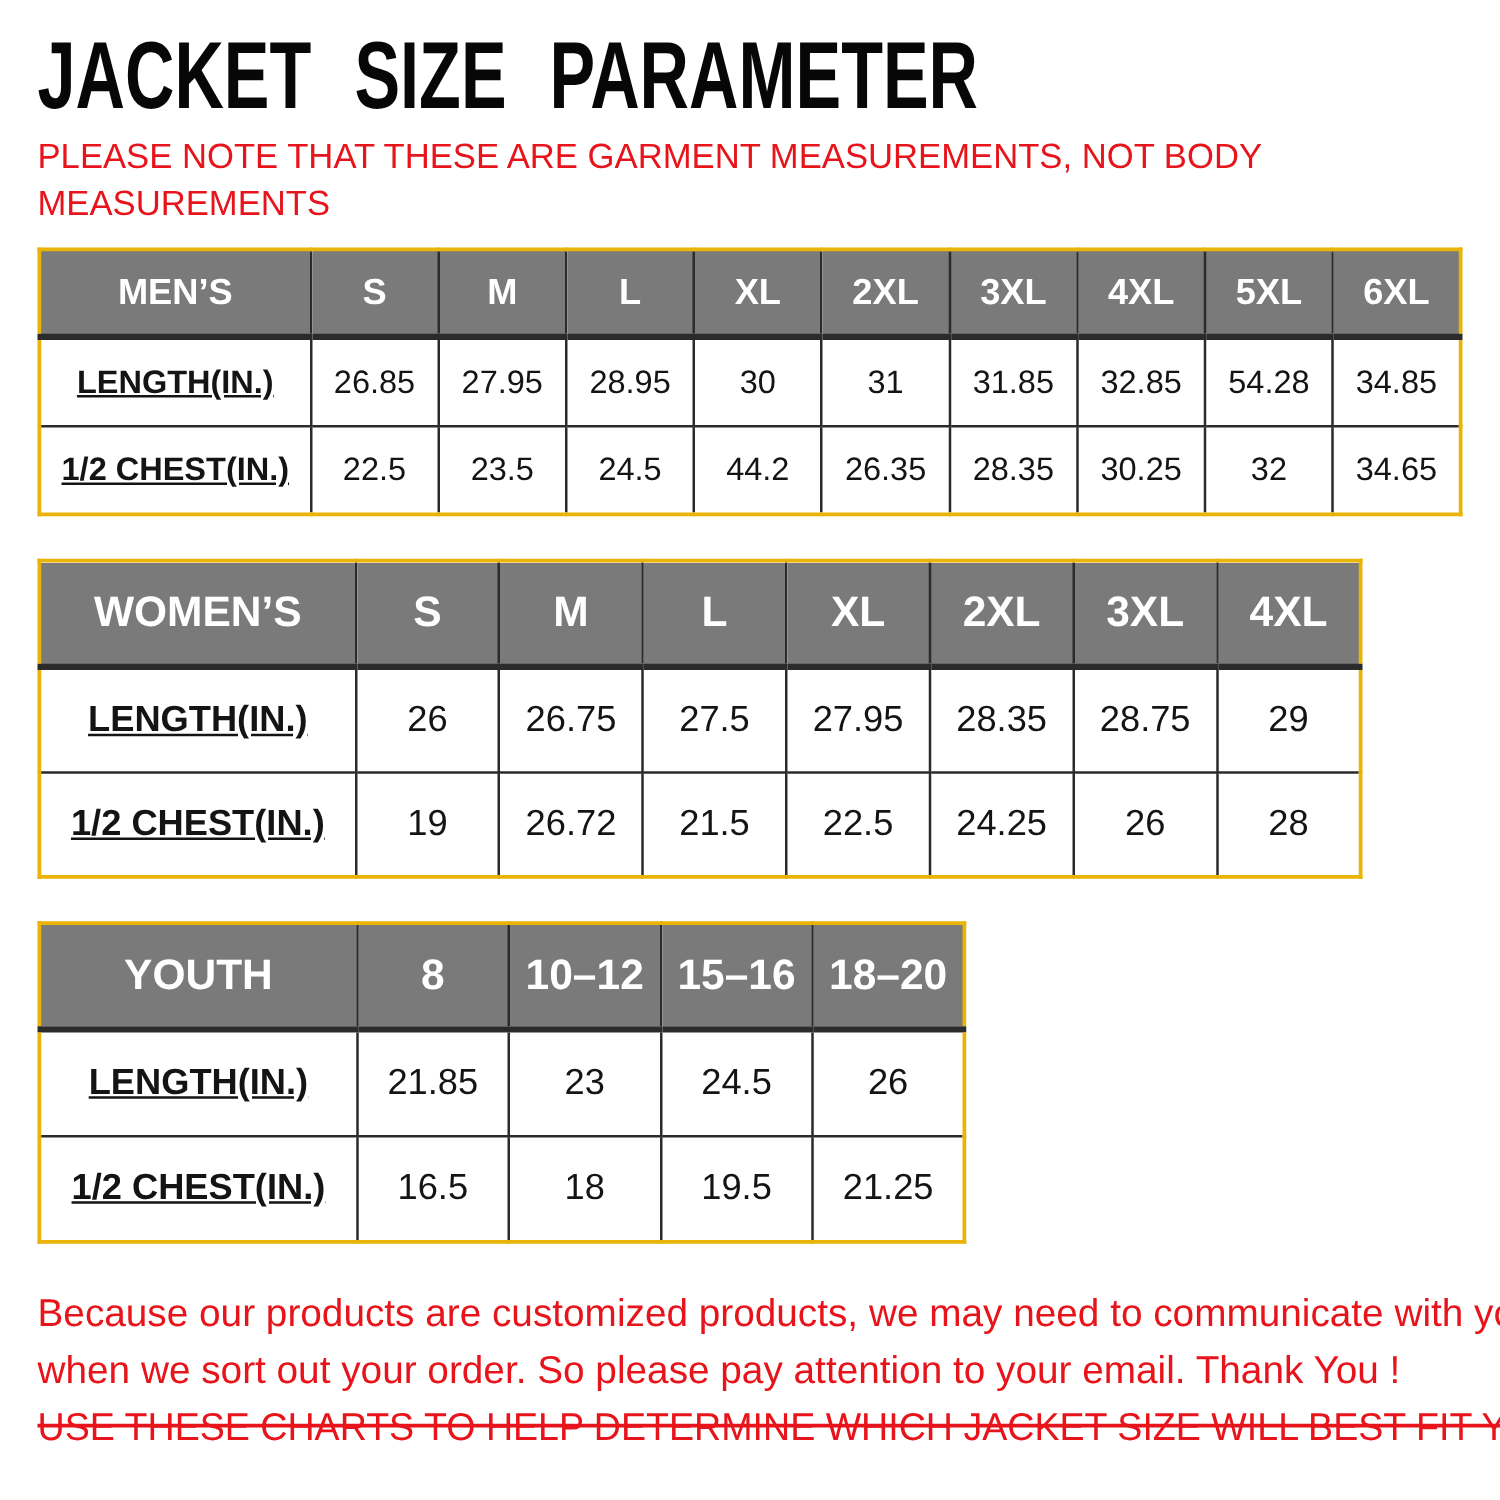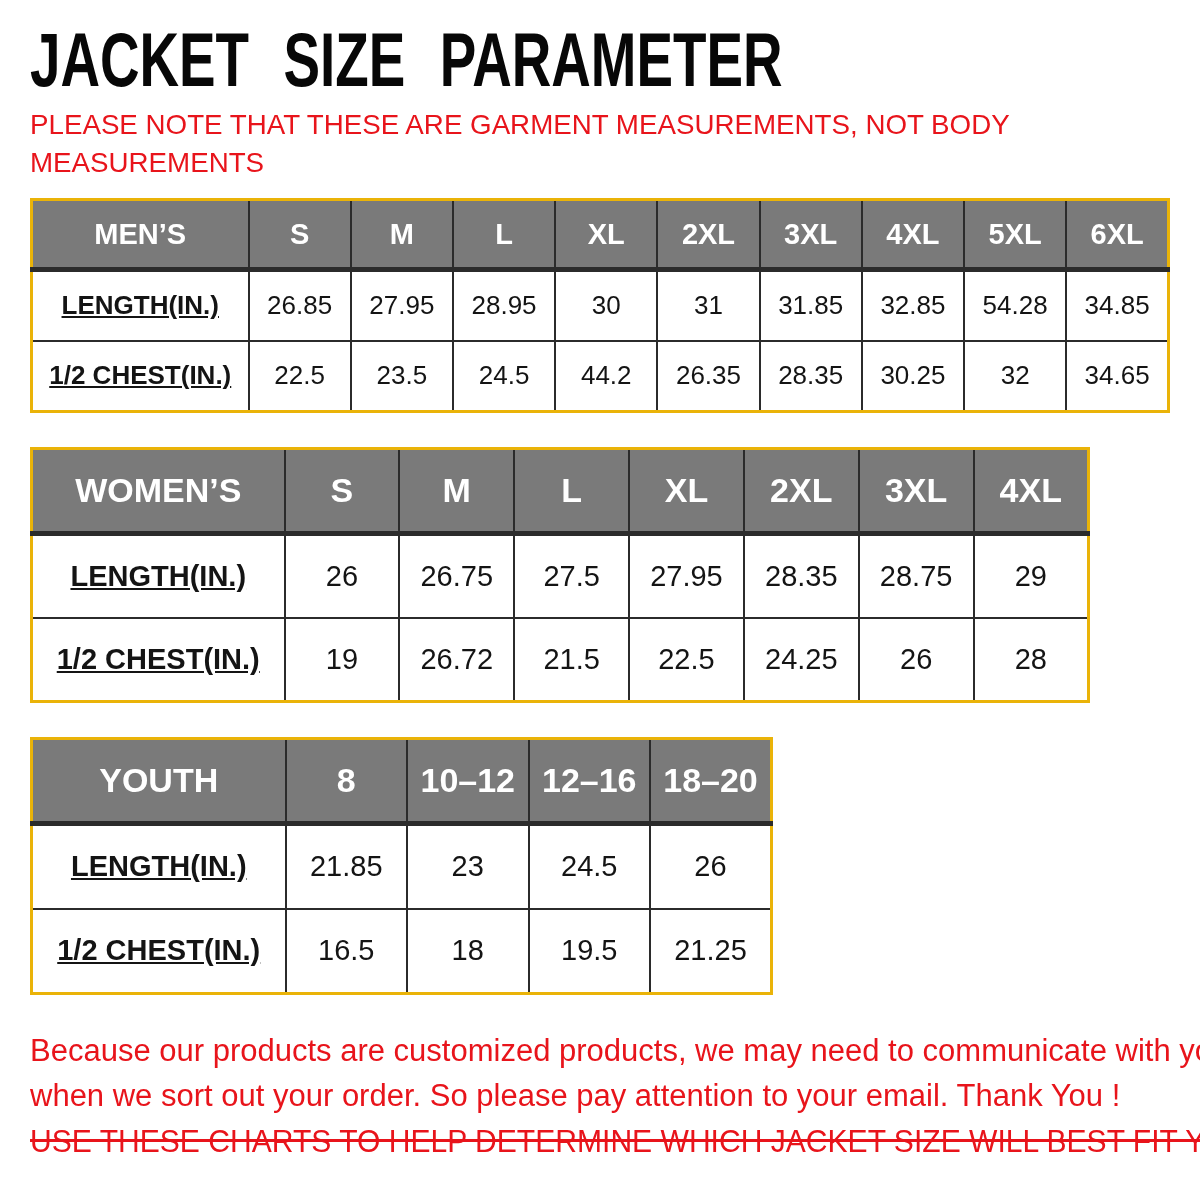--- a/index.html
+++ b/index.html
@@ -208,21 +208,21 @@
       <col>
       <col>
       <col>
       <col>
   </colgroup>
   <thead>
     <tr>
       <th>YOUTH</th>
       <th>8</th>
       <th>10–12</th>
-      <th>12–16</th>
+      <th>15–16</th>
       <th>18–20</th>
     </tr>
   </thead>
   <tbody>
     <tr>
       <td class="row-label">LENGTH(IN.)</td>
       <td class="val">21.85</td>
       <td class="val">23</td>
       <td class="val">24.5</td>
       <td class="val">26</td>

